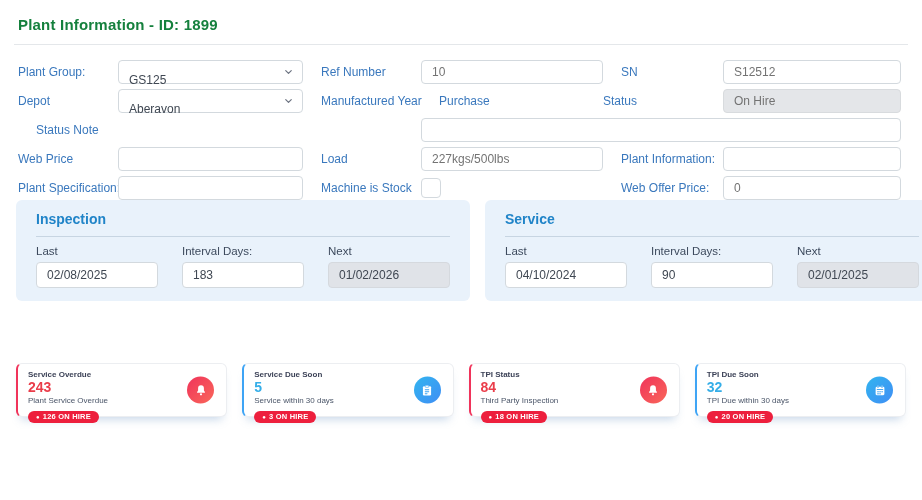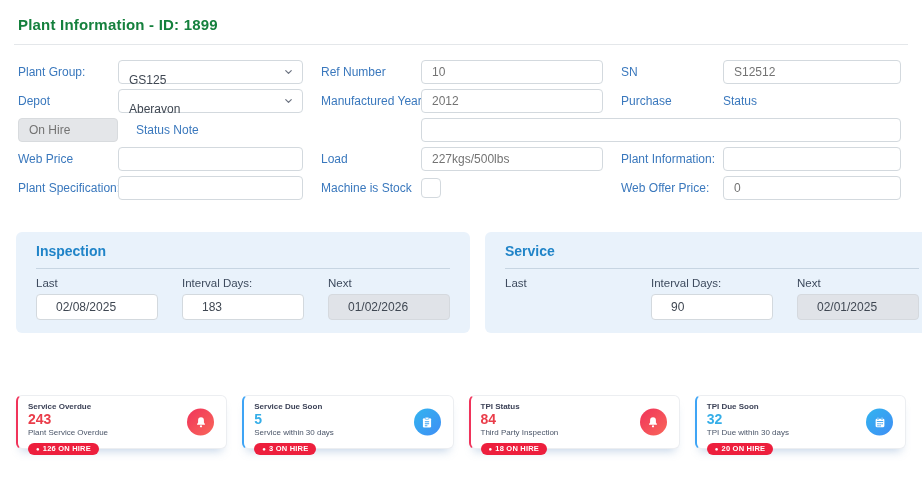--- a/index.html
+++ b/index.html
@@ -24,29 +24,29 @@
   .span-wide { grid-column: 4 / 7; }
   .selectbox { position: relative; width: 100%; height: 24px; border: 1px solid #d3d9de;
     border-radius: 4px; background: #fff; display: flex; align-items: center;
     padding: 16px 24px 0 10px; font-size: 12px; color: #3f4752; cursor: pointer; }
   .selectbox .chev { position: absolute; right: 8px; top: 50%; transform: translateY(-50%);
     display: flex; }
   .checkbox { width: 20px; height: 20px; border: 1px solid #d3d9de; border-radius: 4px;
     background: #fff; appearance: none; cursor: pointer; justify-self: start; }
 
   
-  .panels { display: flex; gap: 15px; margin-top: 32px; }
+  .panels { display: flex; gap: 15px; }
   .panel { flex: 1; background: #e9f2fb; border-radius: 6px; padding: 11px 20px 13px 20px; }
   .panel-title { font-size: 14px; font-weight: bold; color: #2084c8; }
   .panel-divider { border: none; border-top: 1px solid #c7d5e2; margin: 9px 0 8px 0; }
   .panel-fields { display: flex; gap: 24px; }
   .p-field { width: 122px; }
   .p-label { font-size: 11.5px; color: #3d4a5d; margin-bottom: 5px; display: block; }
   .p-inp { width: 100%; height: 26px; border: 1px solid #d3d9de; border-radius: 4px;
-    padding: 0 19px; font-size: 12px; color: #3f4752; background: #fff; outline: none;
+    padding: 0 10px; font-size: 12px; color: #3f4752; background: #fff; outline: none;
     font-family: "Liberation Sans", sans-serif; }
   .p-inp.readonly { background: #e0e3e8; border-color: #d5d9de; }
 
   
   .cards { display: flex; gap: 15px; margin-top: 62px; }
   .card { flex: 1; position: relative; background: #fff; border: 1px solid #eceef1;
     border-radius: 6px; padding: 6px 10px 7px 10px; height: 54px;
     box-shadow: 0 7px 10px -5px rgba(96,141,193,.38); }
   .card.red  { border-left: 2px solid #f0335a; }
   .card.blue { border-left: 2px solid #3ea4f5; }
@@ -92,21 +92,20 @@
     <span class="f-label">Depot</span>
     <div class="selectbox">
       <span>Aberavon</span>
       <span class="chev">
         <svg width="11" height="11" viewBox="0 0 24 24" fill="none" stroke="#6b7280" stroke-width="2.6" stroke-linecap="round" stroke-linejoin="round">
             <polyline points="6 9 12 15 18 9"></polyline>
           </svg>
       </span>
     </div>
     <span class="f-label pad">Manufactured Year</span>
-    <input class="inp" value="2012" style="">
     <span class="f-label pad">Purchase</span>
 
     <span class="f-label">Status</span>
     <input class="inp readonly" readonly="" value="On Hire" style="">
     <span class="f-label pad">Status Note</span>
     <input class="inp span-wide" value="" style="">
 
     <span class="f-label">Web Price</span>
     <input class="inp" value="" style="">
     <span class="f-label pad">Load</span>
@@ -142,20 +141,21 @@
         </div>
       </div>
     </div>
 
     <div class="panel">
       <div class="panel-title">Service</div>
       <hr class="panel-divider">
       <div class="panel-fields">
         <div class="p-field">
           <span class="p-label">Last</span>
+          <input class="p-inp" value="04/10/2024" style="">
         </div>
         <div class="p-field">
           <span class="p-label">Interval Days:</span>
           <input class="p-inp" value="90" style="">
         </div>
         <div class="p-field">
           <span class="p-label">Next</span>
           <input class="p-inp readonly" readonly="" value="02/01/2025" style="">
         </div>
       </div>

